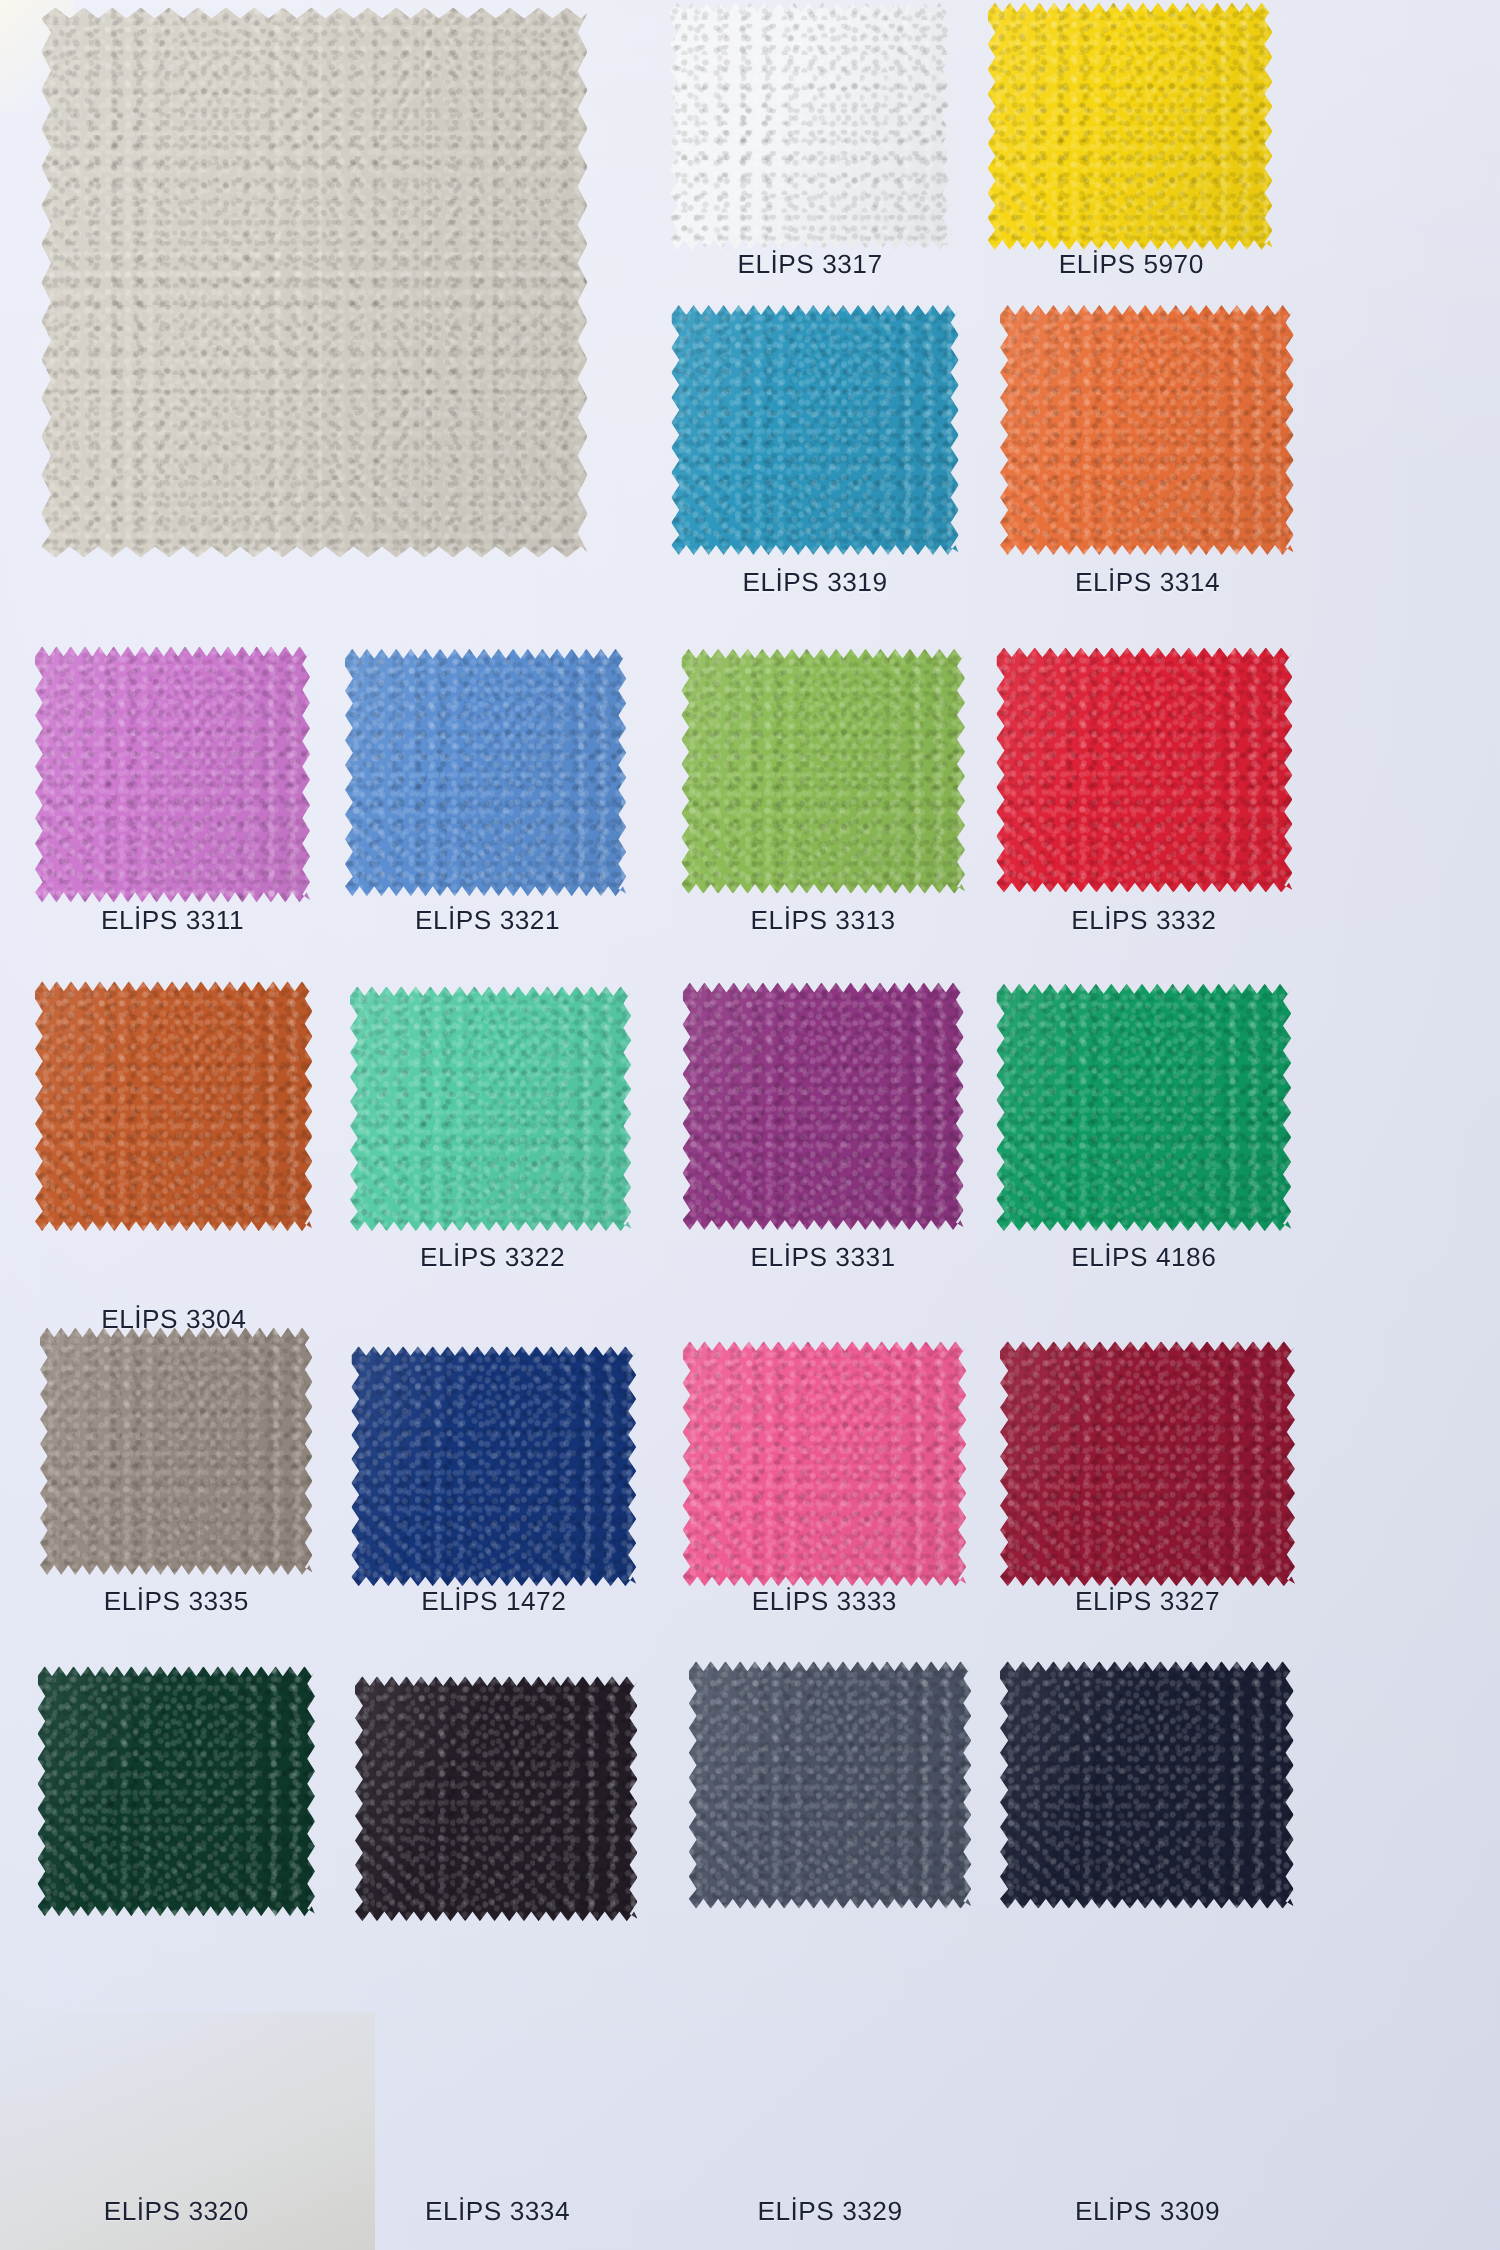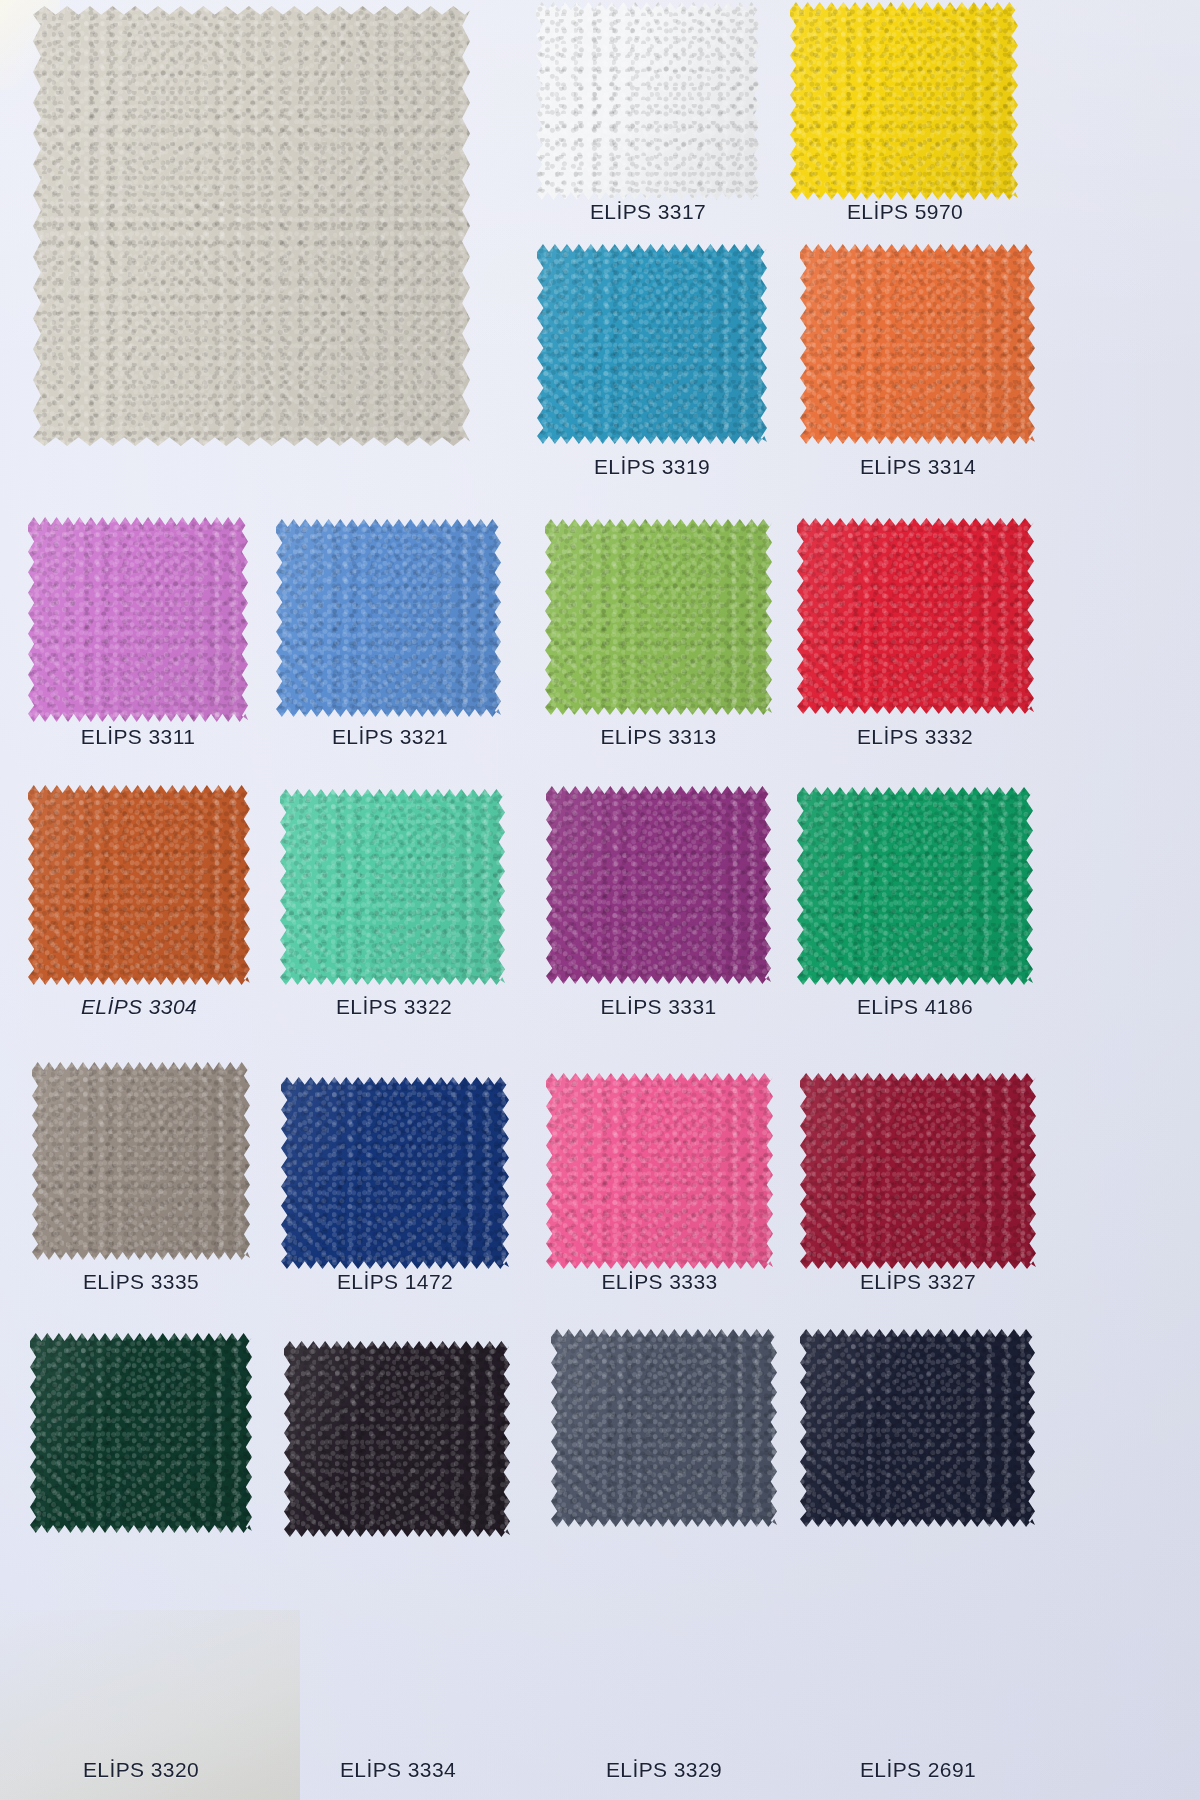--- a/index.html
+++ b/index.html
@@ -197,21 +197,21 @@
       <div class="swatch" style="--c: #8cbb55;"></div>
     </div>
     <div class="label" style="left: 545px; top: 725px; width: 227px;">ELİPS 3313</div>
     <div class="cell" style="left: 797px; top: 518px; width: 237px; height: 196px;">
       <div class="swatch" style="--c: #dd1f35;"></div>
     </div>
     <div class="label" style="left: 795px; top: 725px; width: 240px;">ELİPS 3332</div>
     <div class="cell" style="left: 28px; top: 785px; width: 222px; height: 200px;">
       <div class="swatch" style="--c: #c15a2a;"></div>
     </div>
-    <div class="label" style="left: 28px; top: 995px; width: 222px; font-style: italic;">ELİPS 3304</div>
+    <div class="label" style="left: 28px; top: 1044px; width: 222px;">ELİPS 3304</div>
     <div class="cell" style="left: 280px; top: 789px; width: 225px; height: 196px;">
       <div class="swatch" style="--c: #55cba5;"></div>
     </div>
     <div class="label" style="left: 280px; top: 995px; width: 228px;">ELİPS 3322</div>
     <div class="cell" style="left: 546px; top: 786px; width: 225px; height: 198px;">
       <div class="swatch" style="--c: #8d3581;"></div>
     </div>
     <div class="label" style="left: 546px; top: 995px; width: 225px;">ELİPS 3331</div>
     <div class="cell" style="left: 797px; top: 787px; width: 236px; height: 198px;">
       <div class="swatch" style="--c: #0f9a62;"></div>
@@ -241,14 +241,14 @@
       <div class="swatch" style="--c: #241d27;"></div>
     </div>
     <div class="label" style="left: 284px; top: 1758px; width: 228px;">ELİPS 3334</div>
     <div class="cell" style="left: 551px; top: 1329px; width: 226px; height: 198px;">
       <div class="swatch" style="--c: #4b5365;"></div>
     </div>
     <div class="label" style="left: 551px; top: 1758px; width: 226px;">ELİPS 3329</div>
     <div class="cell" style="left: 800px; top: 1329px; width: 235px; height: 198px;">
       <div class="swatch" style="--c: #1b1f34;"></div>
     </div>
-    <div class="label" style="left: 798px; top: 1758px; width: 240px;">ELİPS 2691</div>
+    <div class="label" style="left: 798px; top: 1758px; width: 240px;">ELİPS 3309</div>
   </div>
 
 </body></html>

